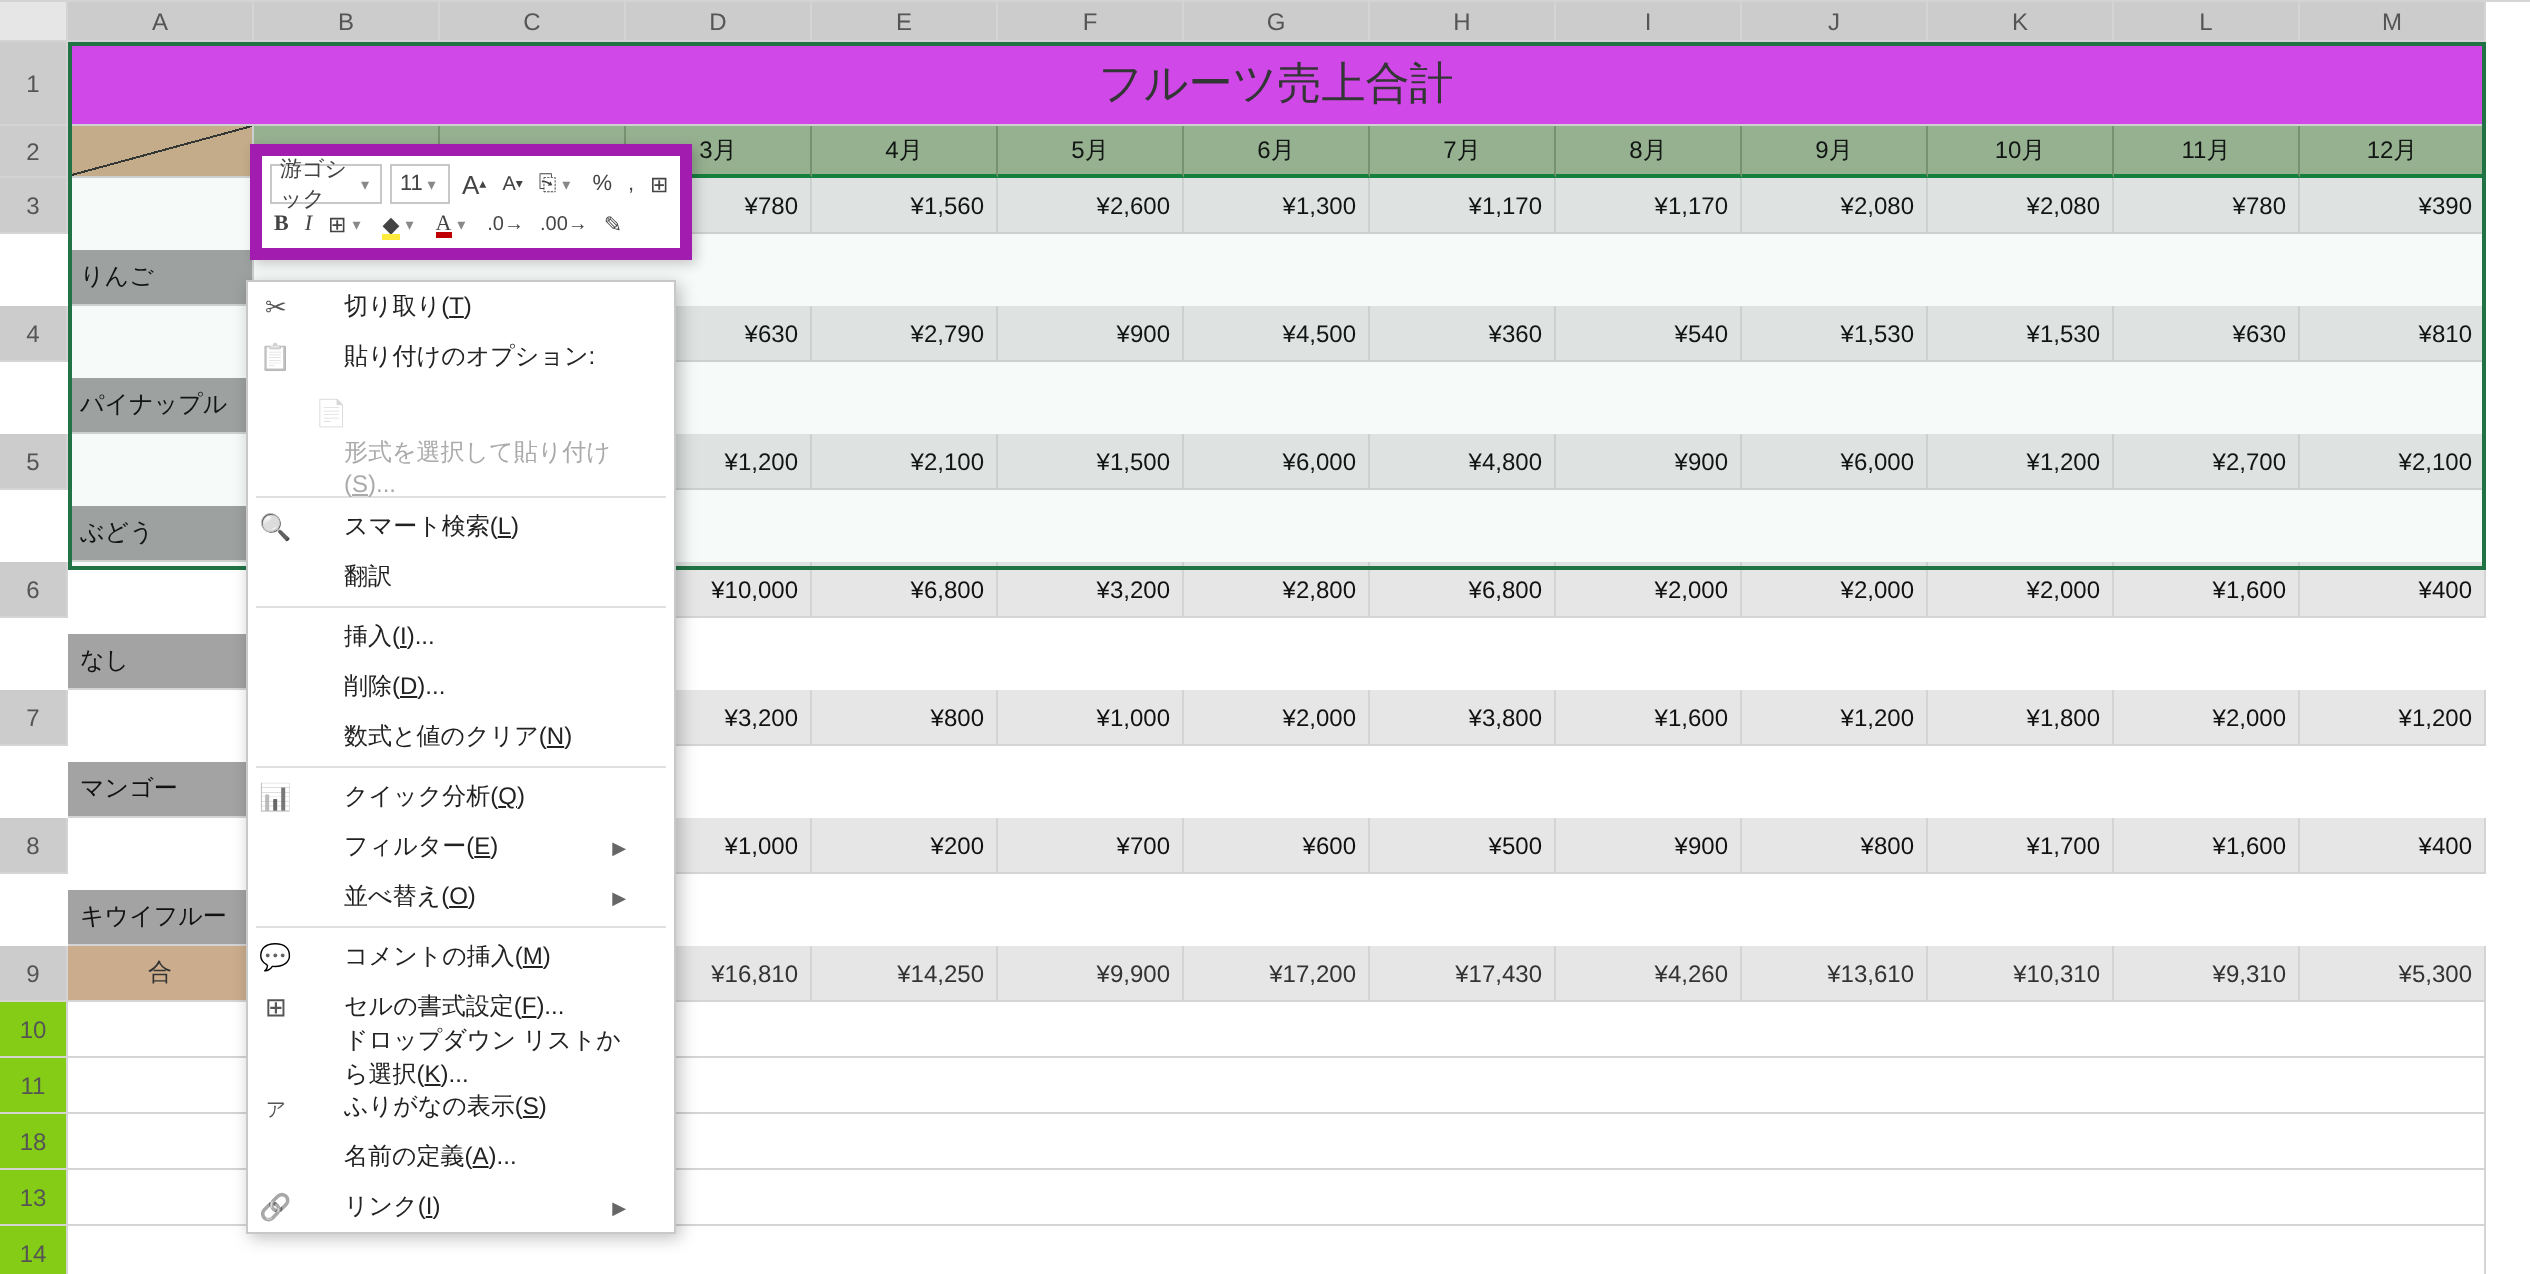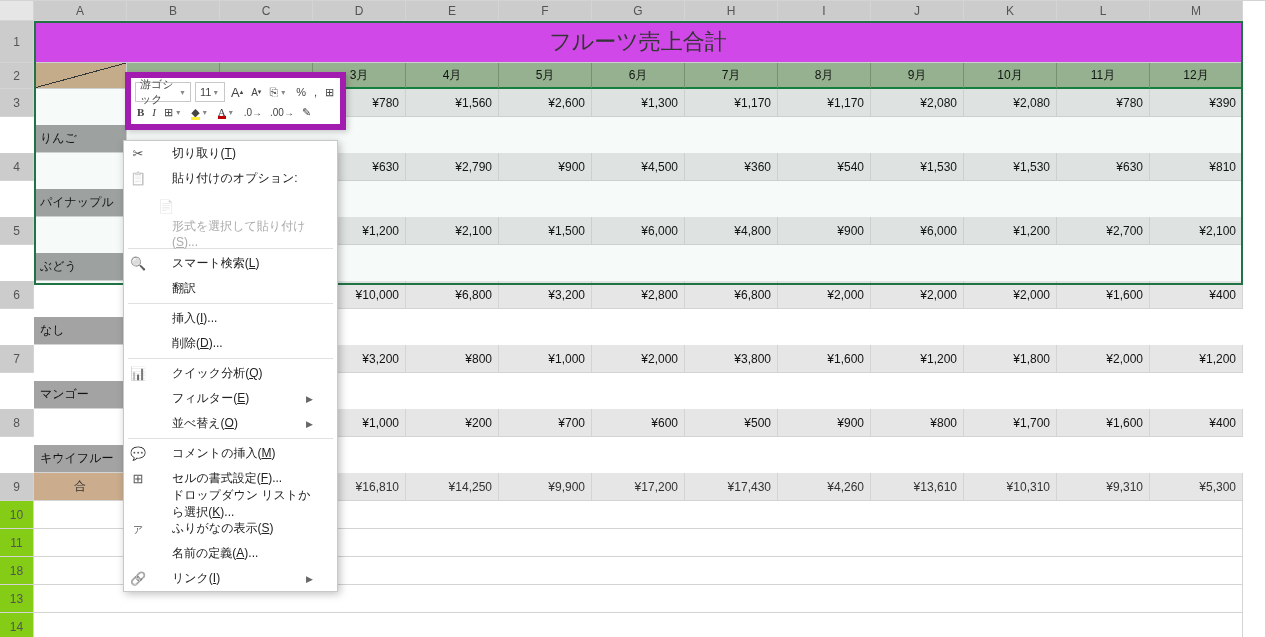--- a/index.html
+++ b/index.html
@@ -466,20 +466,24 @@
   <div class="ctx-sep"></div>
 
   <div class="ctx-item">
     <span class="ctx-icon"></span>
     <span class="ctx-label">挿入(<span class="u">I</span>)...</span>
   </div>
   <div class="ctx-item">
     <span class="ctx-icon"></span>
     <span class="ctx-label">削除(<span class="u">D</span>)...</span>
   </div>
+  <div class="ctx-item">
+    <span class="ctx-icon"></span>
+    <span class="ctx-label">数式と値のクリア(<span class="u">N</span>)</span>
+  </div>
   <div class="ctx-sep"></div>
 
   <div class="ctx-item">
     <span class="ctx-icon">
         <span class="ico-analysis"></span>
       </span>
     <span class="ctx-label">クイック分析(<span class="u">Q</span>)</span>
   </div>
   <div class="ctx-item">
     <span class="ctx-icon"></span>

